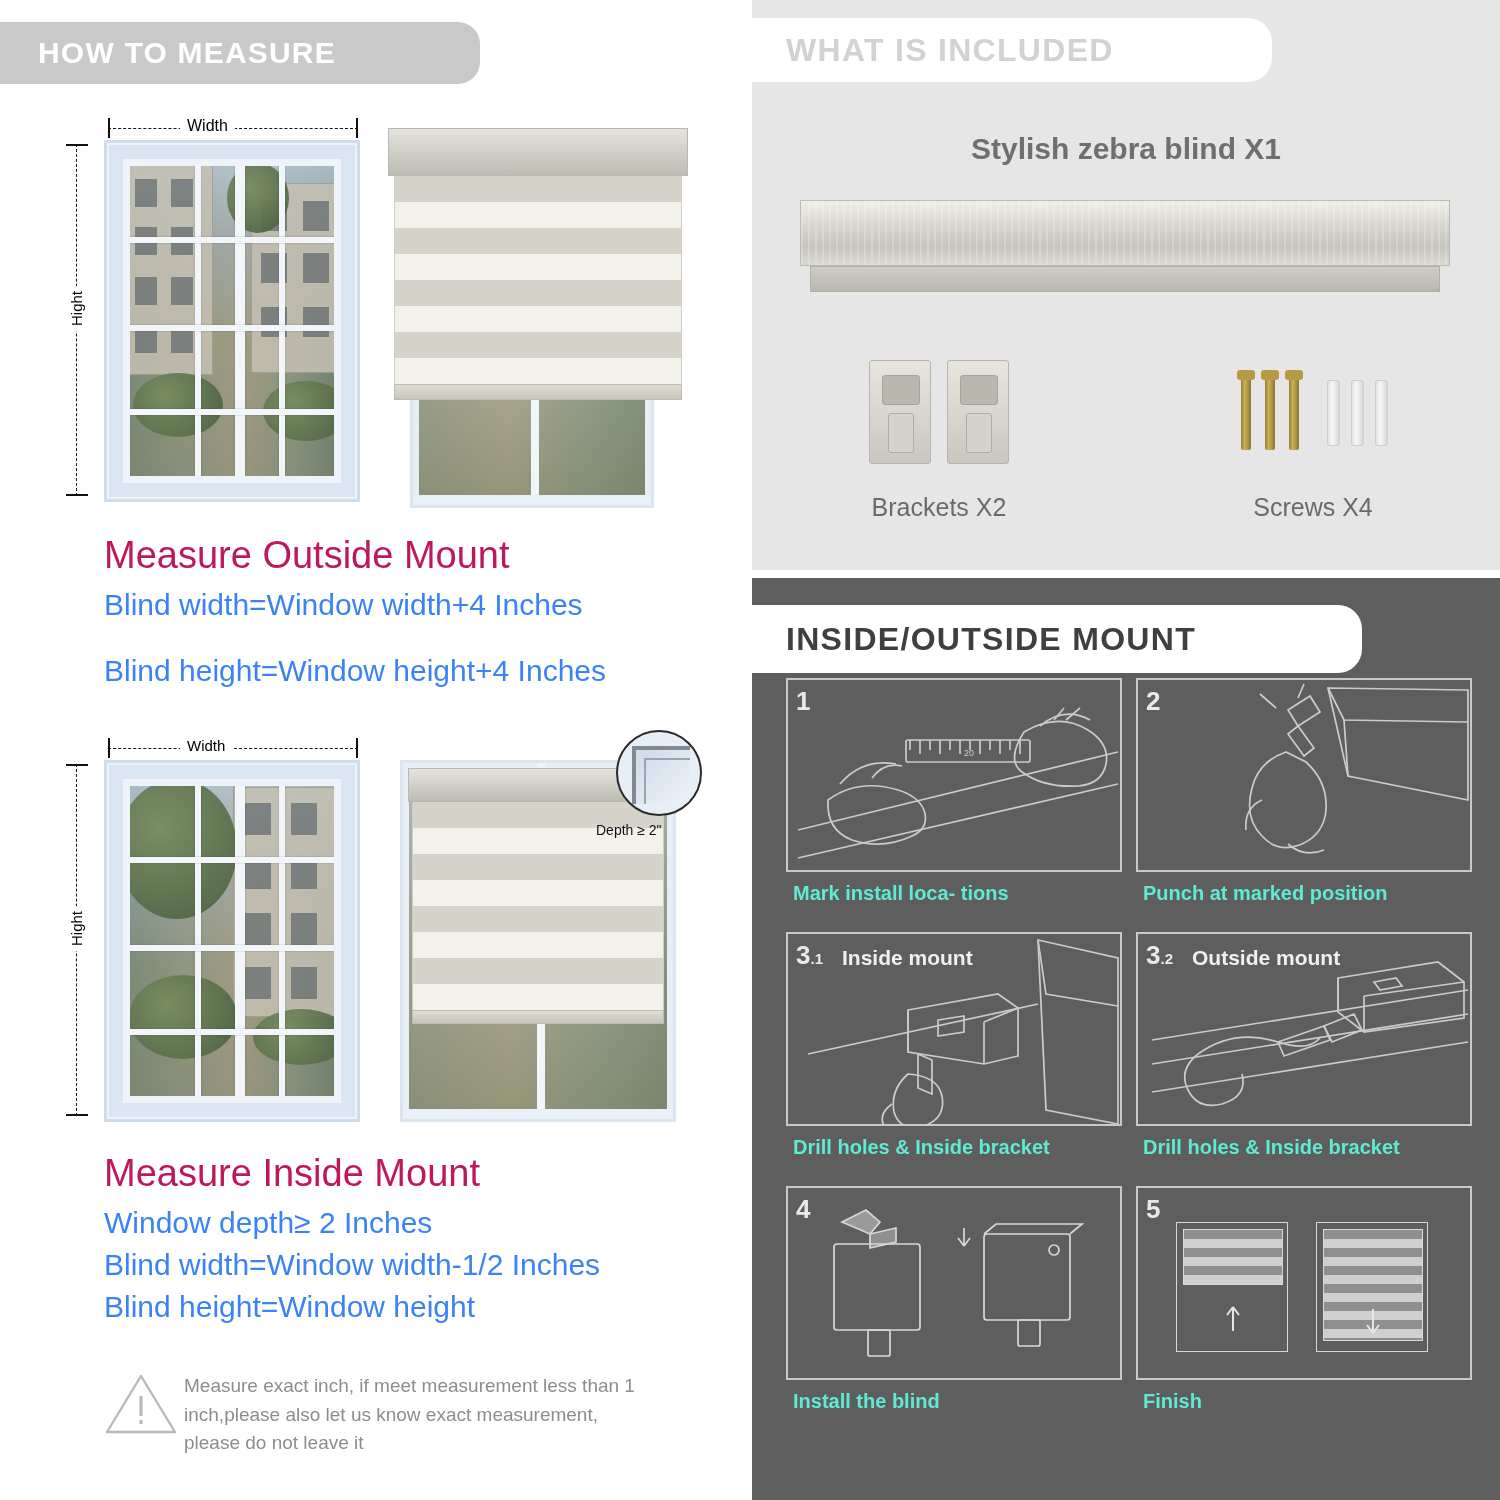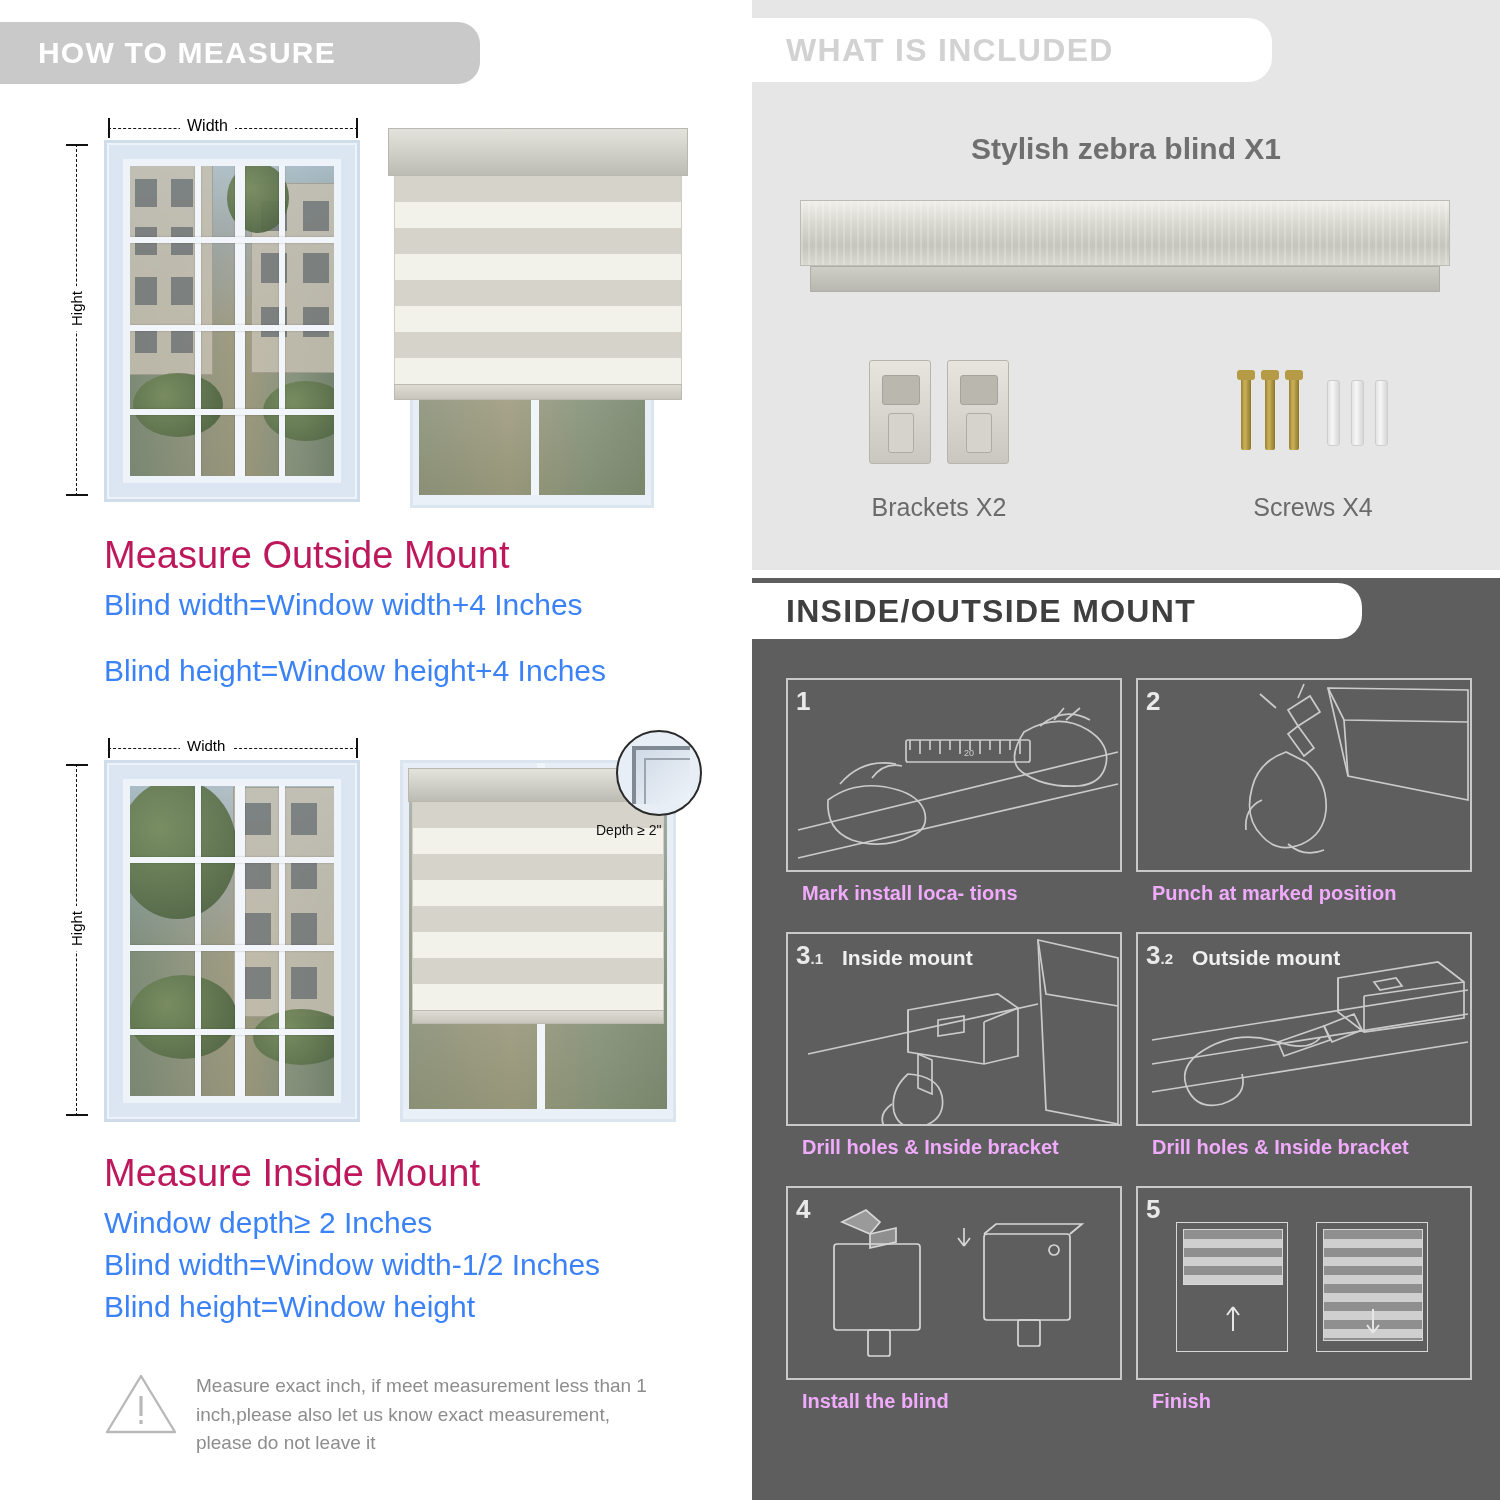--- a/index.html
+++ b/index.html
@@ -136,21 +136,21 @@
   }
 
   .heading-big {
     position: absolute; font-size: 38px; color: #be185d; font-weight: normal;
     white-space: nowrap;
   }
   .line-grey {
     position: absolute; font-size: 30px; color: #3b82f6; white-space: nowrap;
   }
 
-  .note-wrap { position: absolute; display: flex; gap: 18px; align-items: flex-start; }
+  .note-wrap { position: absolute; display: flex; gap: 6px; align-items: flex-start; }
   .warn-tri {
     width: 74px; height: 64px; flex: none; position: relative;
   }
   .note-text { font-size: 19px; line-height: 1.5; color: #8d8d8d; max-width: 470px; }
 
   
   .rt-panel {
     position: absolute; left: 752px; top: 0; width: 748px; height: 570px;
     background: #e6e6e6;
   }
@@ -226,21 +226,21 @@
     position: absolute; width: 13px; height: 66px;
     background: linear-gradient(90deg,#e3e3e3,#f7f7f7 40%,#d6d6d6);
     border: 1px solid #cdcdcd; border-radius: 3px;
   }
 
   
   .rb-panel {
     position: absolute; left: 752px; top: 578px; width: 748px; height: 922px;
     background: #5e5e5e;
   }
-  #tab-mount { left: 0; top: 5px; width: 610px; height: 56px; color: #3f3f3f; }
+  #tab-mount { left: 0; top: 27px; width: 610px; height: 68px; color: #3f3f3f; }
   .steps-grid {
     position: absolute; left: 34px; top: 100px; width: 686px;
     display: grid; grid-template-columns: 336px 336px; gap: 14px 14px;
   }
   .step {
     position: relative; height: 240px;
   }
   .step-img {
     position: relative; width: 336px; height: 194px;
     border: 2px solid #c9c9c9; background: #5e5e5e; overflow: hidden;
@@ -248,22 +248,22 @@
   .step-num {
     position: absolute; left: 8px; top: 6px;
     font-size: 26px; font-weight: bold; color: #e9e9e9; z-index: 3;
   }
   .step-num .sub { font-size: 15px; }
   .step-inline-label {
     position: absolute; left: 54px; top: 12px; z-index: 3;
     font-size: 21px; color: #f0f0f0; font-weight: bold;
   }
   .step-cap {
-    position: absolute; left: 16px; top: 204px; font-size: 20px;
-    color: #f0abfc; font-weight: bold; white-space: nowrap;
+    position: absolute; left: 7px; top: 204px; font-size: 20px;
+    color: #5eead4; font-weight: bold; white-space: nowrap;
   }
   .blind-mini {
     position:absolute; border:1.6px solid #d7d7d7;
     background: repeating-linear-gradient(180deg,#8f8f8f 0 9px,#cfcfcf 9px 18px);
   }
 
   .finish-frame { position:absolute; border:1.6px solid #d7d7d7; }
 </style>
 </head>
 <body>

